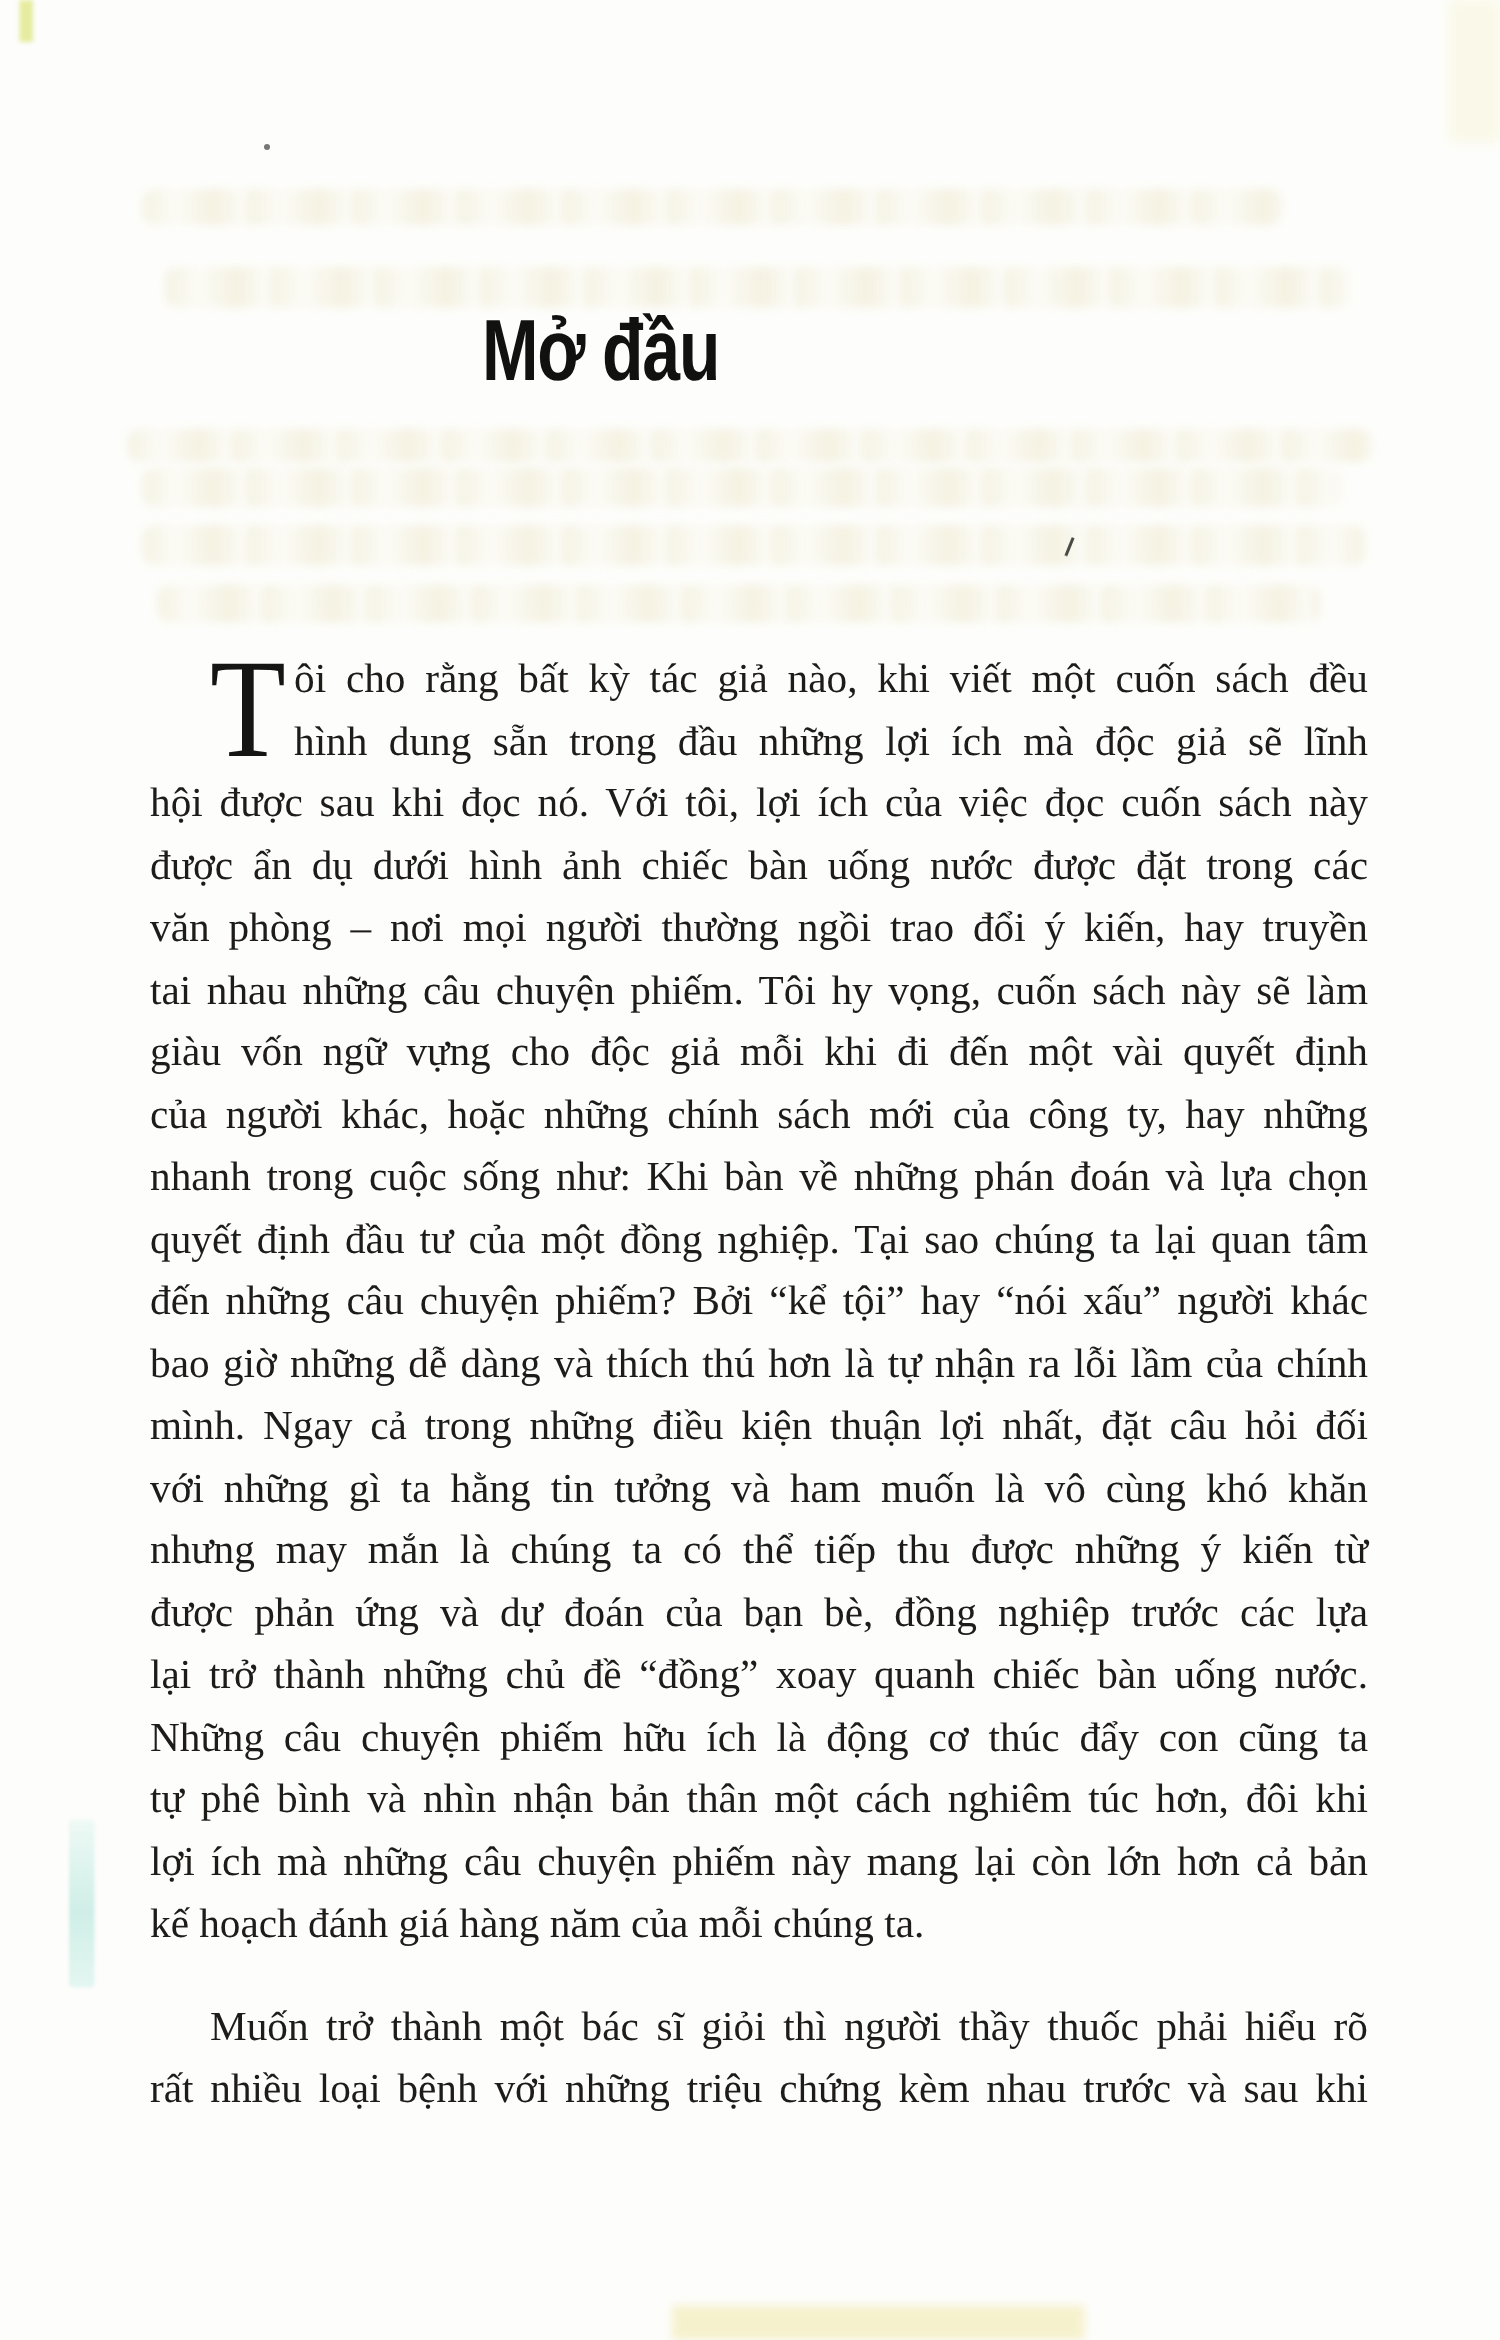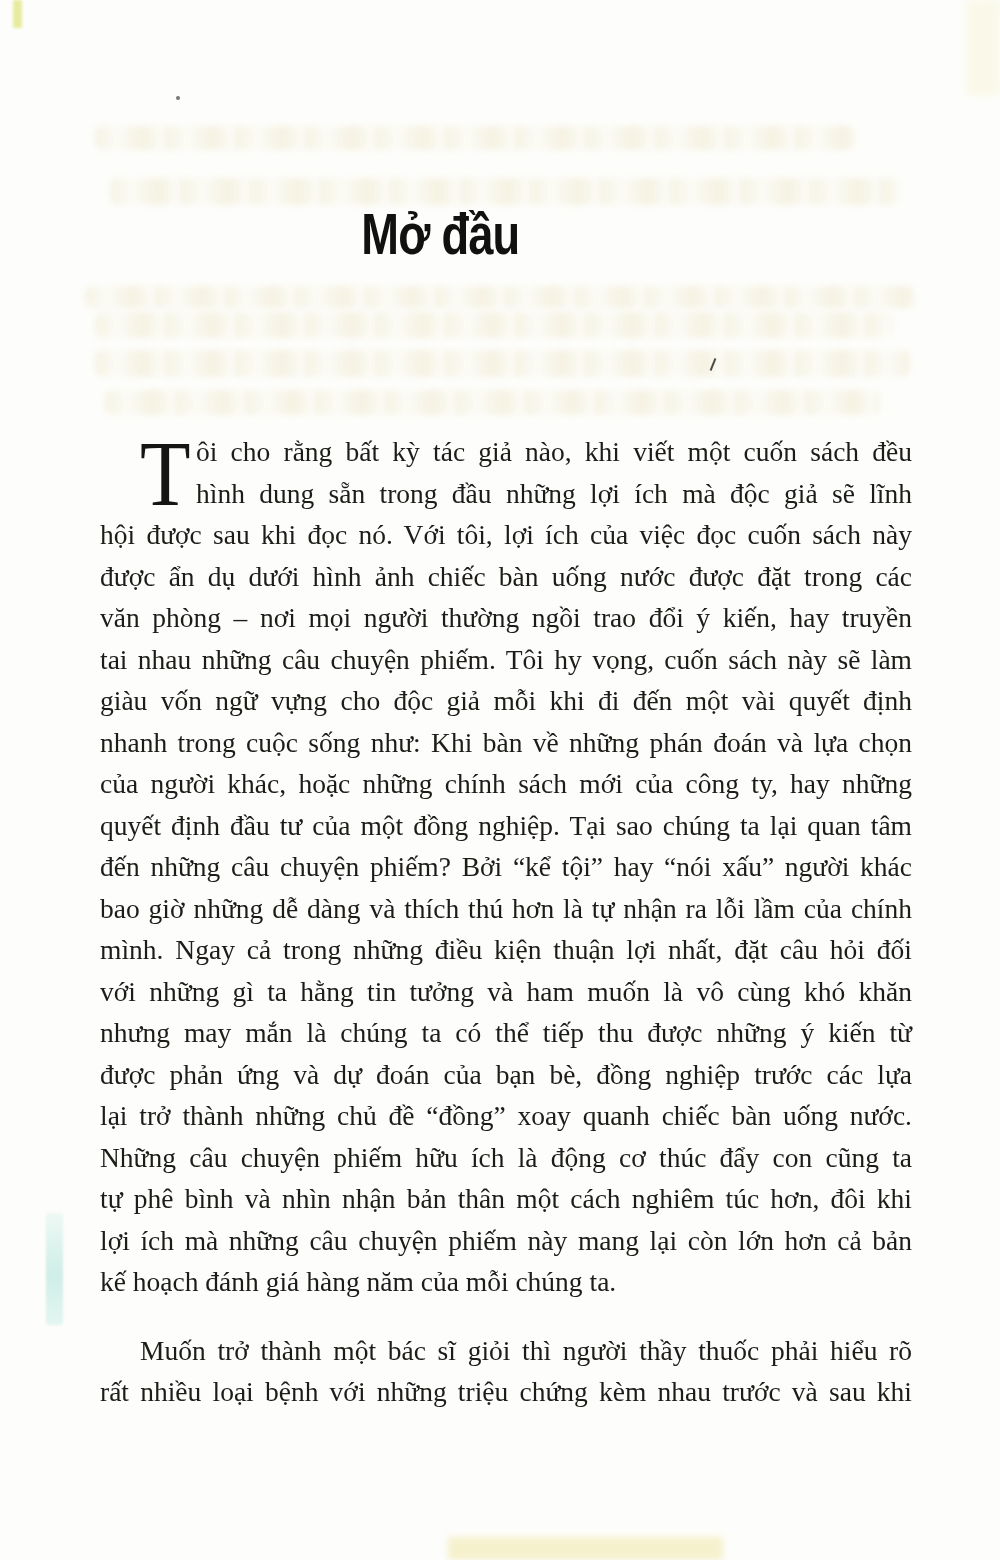--- a/index.html
+++ b/index.html
@@ -54,21 +54,21 @@
     background:#777; border-radius:50%; filter:blur(0.5px);
   }
   .slash-mark {
     left:712px; top:358px; width:2px; height:13px;
     background:#4a4a46; transform:rotate(22deg); filter:blur(0.4px);
   }
 
   
   .title {
     position:absolute; top:200px; left:0; width:800px;
-    margin:0; text-align:center;padding-left:40px;
+    margin:0; text-align:center;
   }
   .title-text {
     display:inline-block;
     font-family:"Liberation Sans","DejaVu Sans",sans-serif;
     font-weight:800;
     font-size:58px;
     line-height:68px;
     letter-spacing:-1px;
     color:#111110;
     transform:scaleX(0.78);
@@ -135,22 +135,22 @@
     <div class="para para1">
       <span class="drop-cap">T</span>
       <div class="lines">
           <div class="line">ôi cho rằng bất kỳ tác giả nào, khi viết một cuốn sách đều</div>
           <div class="line">hình dung sẵn trong đầu những lợi ích mà độc giả sẽ lĩnh</div>
           <div class="line">hội được sau khi đọc nó. Với tôi, lợi ích của việc đọc cuốn sách này</div>
           <div class="line">được ẩn dụ dưới hình ảnh chiếc bàn uống nước được đặt trong các</div>
           <div class="line">văn phòng – nơi mọi người thường ngồi trao đổi ý kiến, hay truyền</div>
           <div class="line">tai nhau những câu chuyện phiếm. Tôi hy vọng, cuốn sách này sẽ làm</div>
           <div class="line">giàu vốn ngữ vựng cho độc giả mỗi khi đi đến một vài quyết định</div>
+          <div class="line">của người khác, hoặc những chính sách mới của công ty, hay những</div>
           <div class="line">nhanh trong cuộc sống như: Khi bàn về những phán đoán và lựa chọn</div>
-          <div class="line">của người khác, hoặc những chính sách mới của công ty, hay những</div>
           <div class="line">quyết định đầu tư của một đồng nghiệp. Tại sao chúng ta lại quan tâm</div>
           <div class="line">đến những câu chuyện phiếm? Bởi “kể tội” hay “nói xấu” người khác</div>
           <div class="line">bao giờ những dễ dàng và thích thú hơn là tự nhận ra lỗi lầm của chính</div>
           <div class="line">mình. Ngay cả trong những điều kiện thuận lợi nhất, đặt câu hỏi đối</div>
           <div class="line">với những gì ta hằng tin tưởng và ham muốn là vô cùng khó khăn</div>
           <div class="line">nhưng may mắn là chúng ta có thể tiếp thu được những ý kiến từ</div>
           <div class="line">được phản ứng và dự đoán của bạn bè, đồng nghiệp trước các lựa</div>
           <div class="line">lại trở thành những chủ đề “đồng” xoay quanh chiếc bàn uống nước.</div>
           <div class="line">Những câu chuyện phiếm hữu ích là động cơ thúc đẩy con cũng ta</div>
           <div class="line">tự phê bình và nhìn nhận bản thân một cách nghiêm túc hơn, đôi khi</div>

